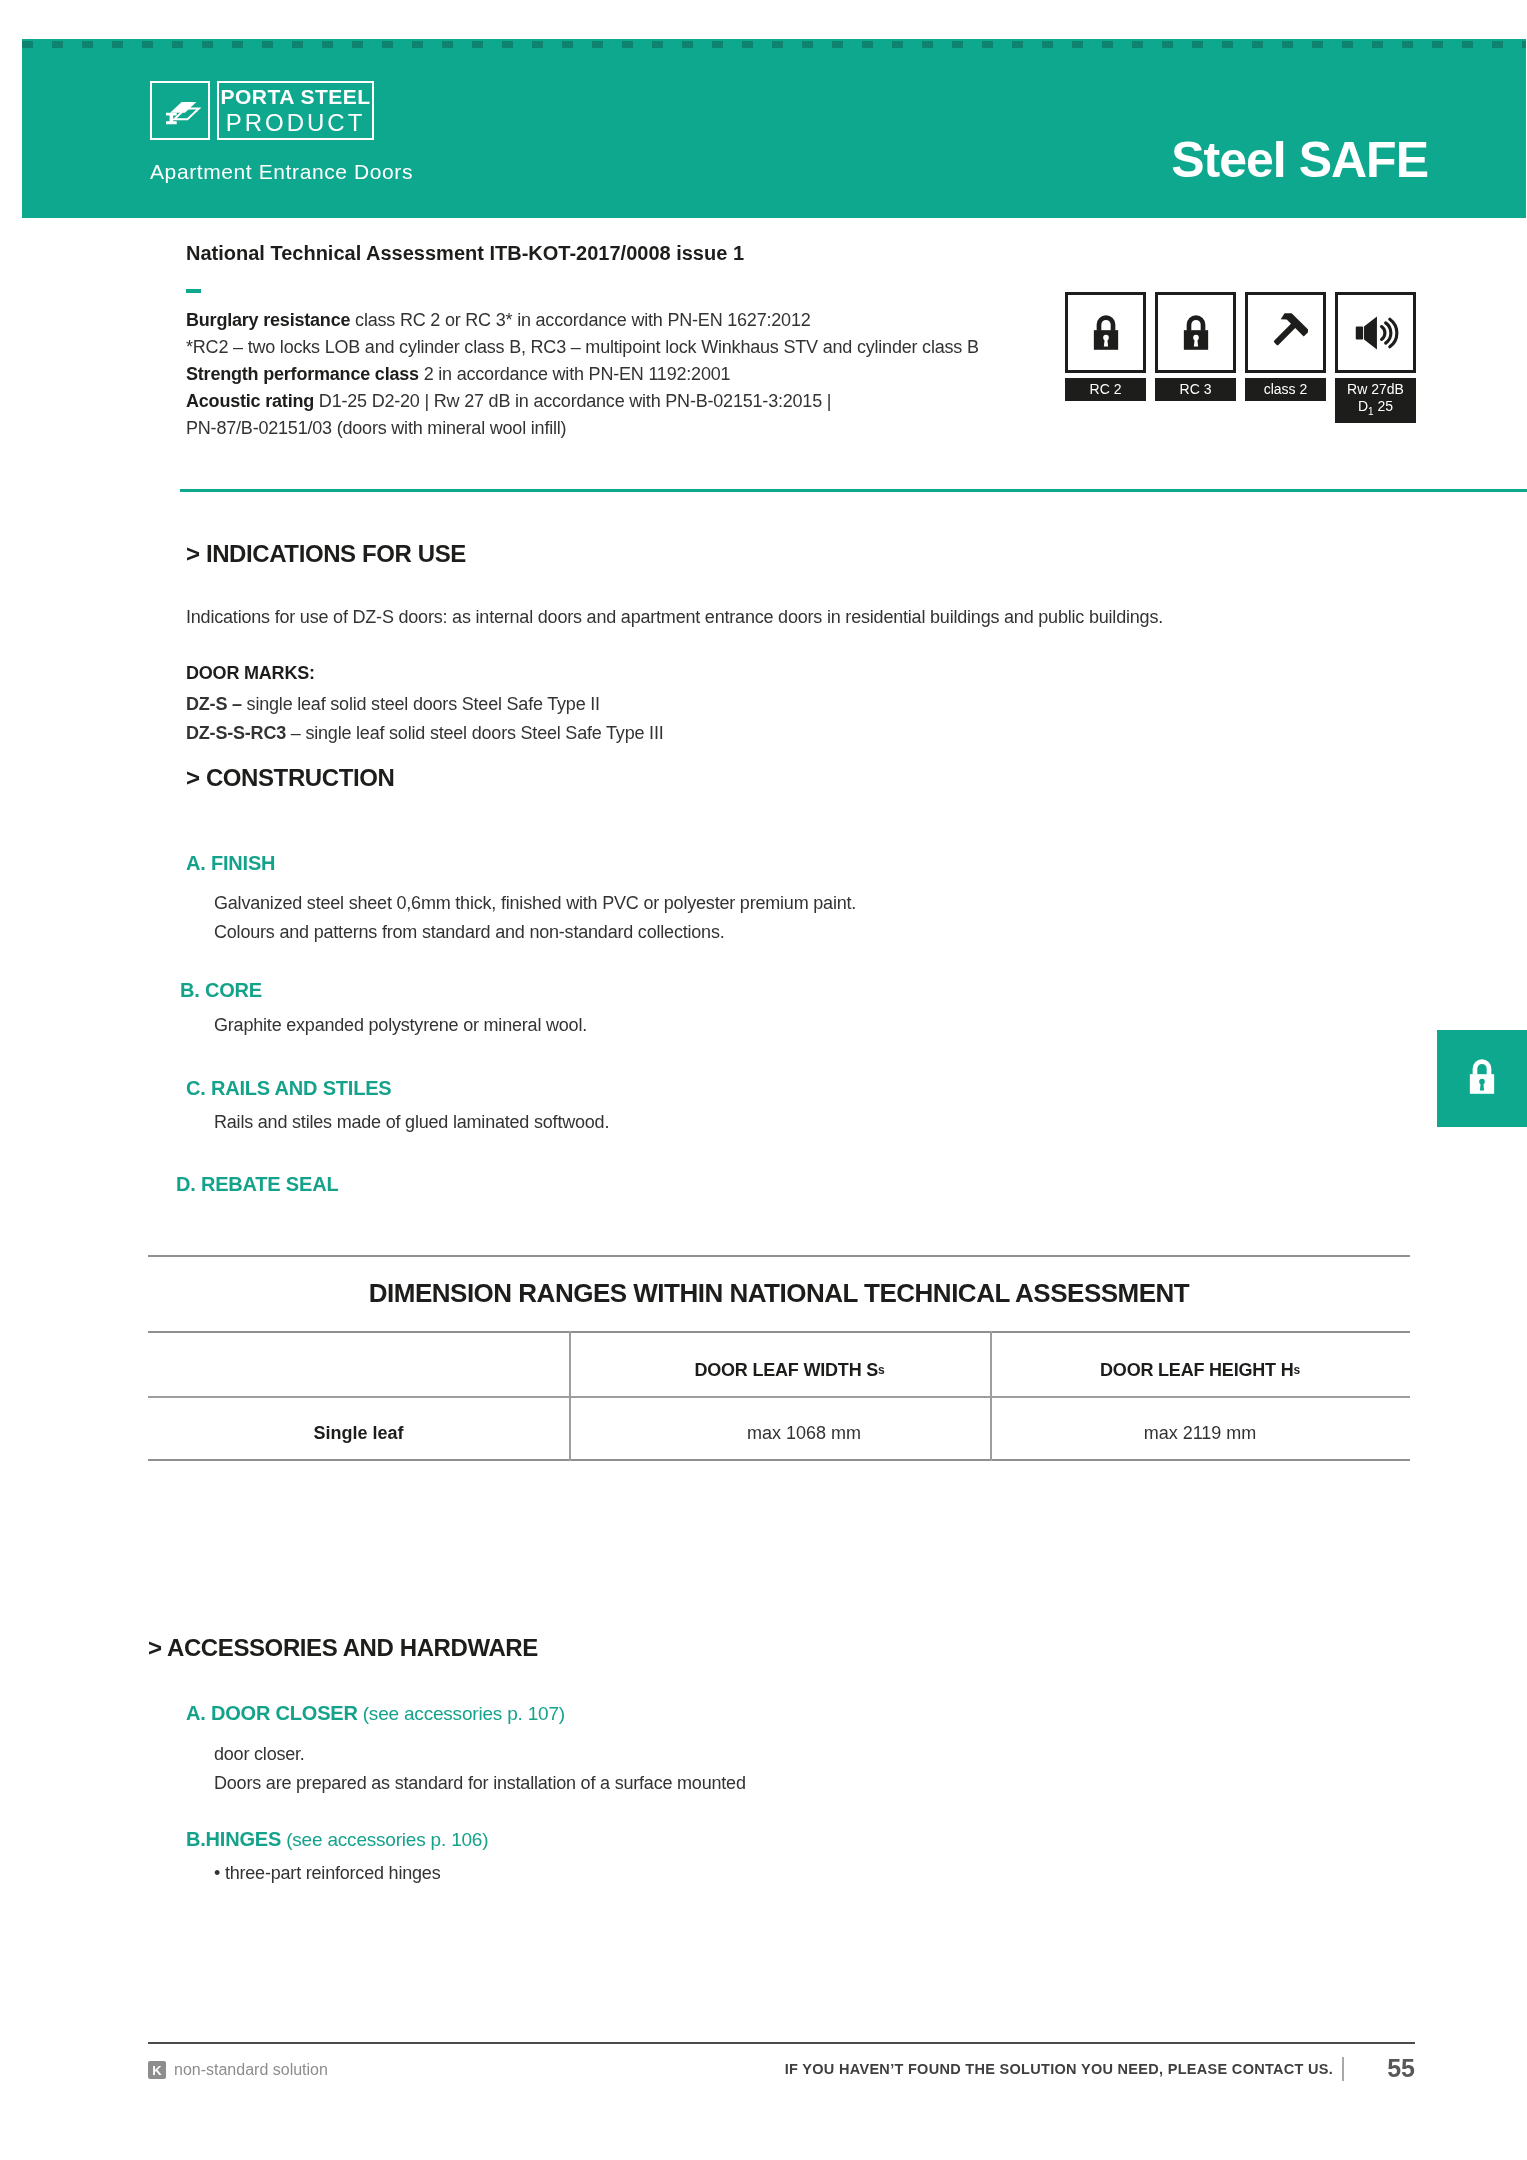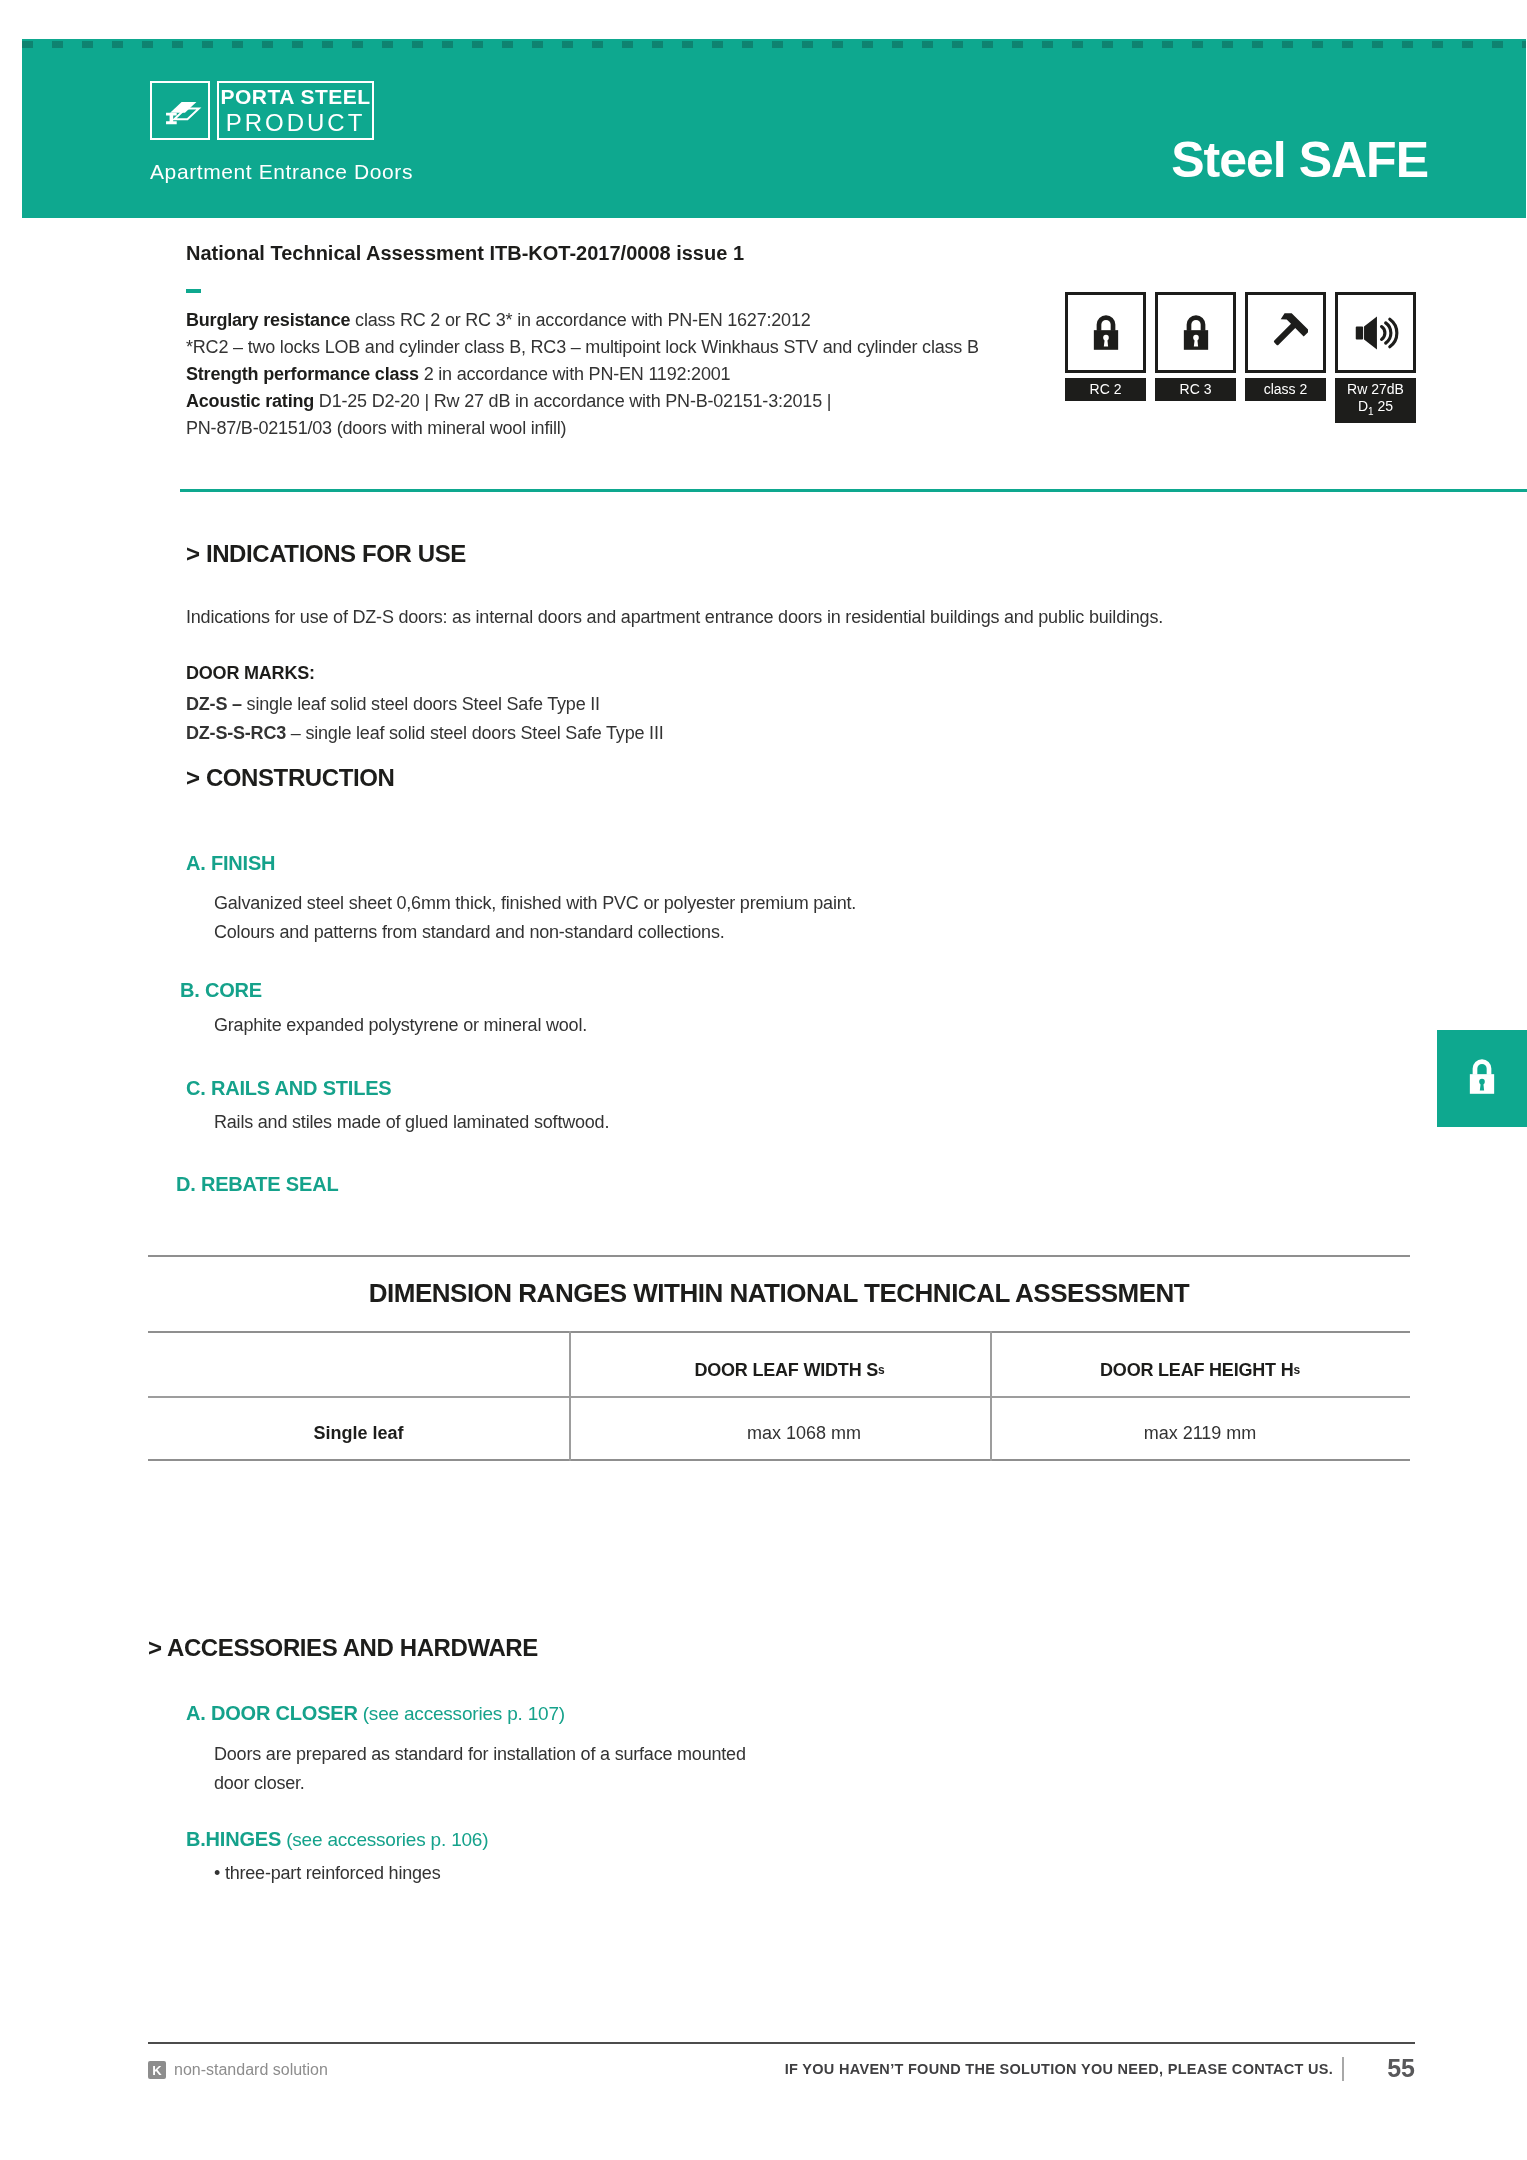--- a/index.html
+++ b/index.html
@@ -212,22 +212,22 @@
   <div class="t-cell t-body t-label" style="left:148px; top:1412px; width:421px; height:42px;">Single leaf</div>
   <div class="t-cell t-body" style="left:569px; top:1412px; width:470px; height:42px;">max 1068 mm</div>
   <div class="t-cell t-body" style="left:990px; top:1412px; width:420px; height:42px;">max 2119 mm</div>
 
   <div class="sec-heading" style="left:148px; top:1634px;">&gt; ACCESSORIES AND HARDWARE</div>
 
   <div class="sub-title" style="left:186px; top:1702px;">
     <strong>A. DOOR CLOSER</strong><span class="note"> (see accessories p. 107)</span>
   </div>
   <div class="body-text lines2" style="left:214px; top:1740px;">
+    <div>door closer.</div>
     <div>Doors are prepared as standard for installation of a surface mounted</div>
-    <div>door closer.</div>
   </div>
 
   <div class="sub-title" style="left:186px; top:1828px;">
     <strong>B.HINGES</strong><span class="note"> (see accessories p. 106)</span>
   </div>
   <div class="body-text" style="left:214px; top:1863px;">• three-part reinforced hinges</div>
 
   <div class="f-hr"></div>
   <div class="f-left">
     <div class="k-icon">K</div>

